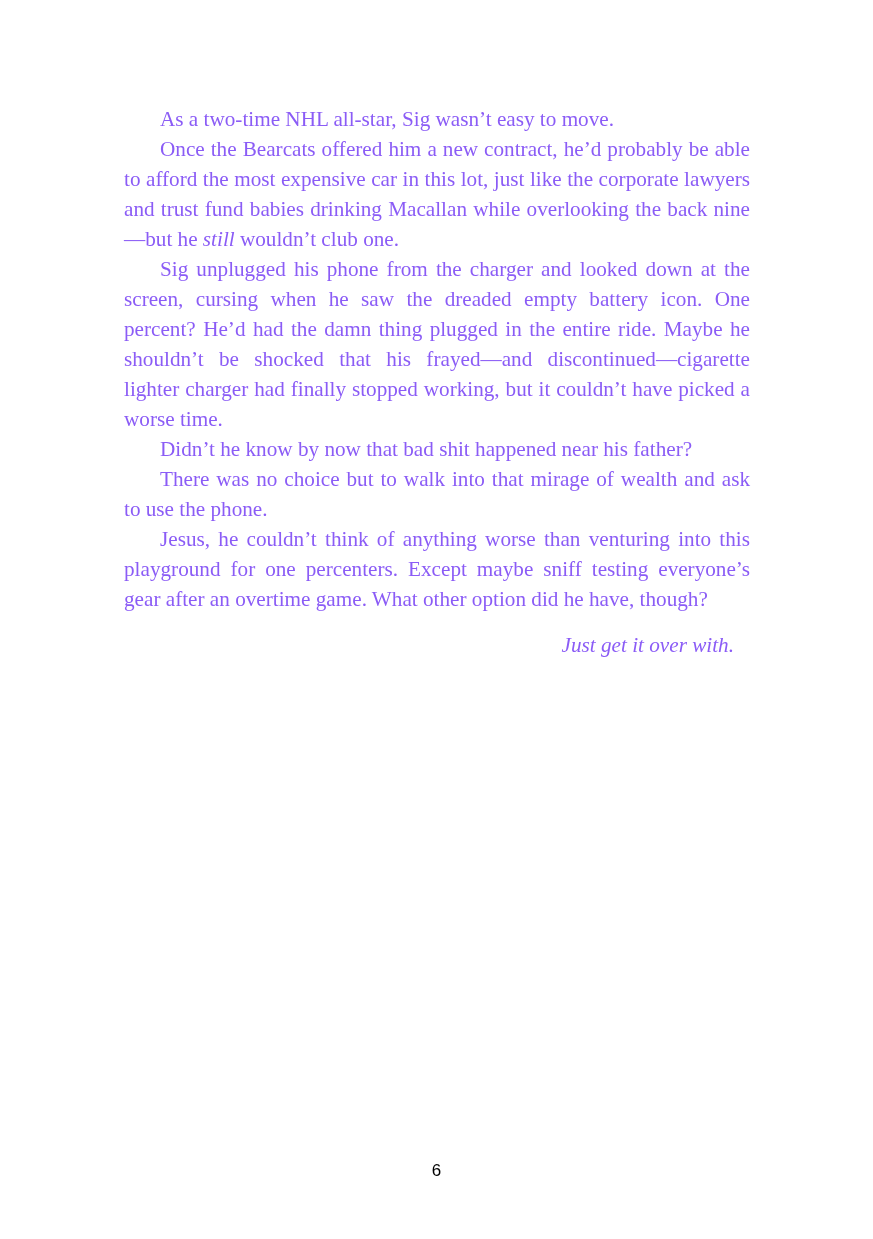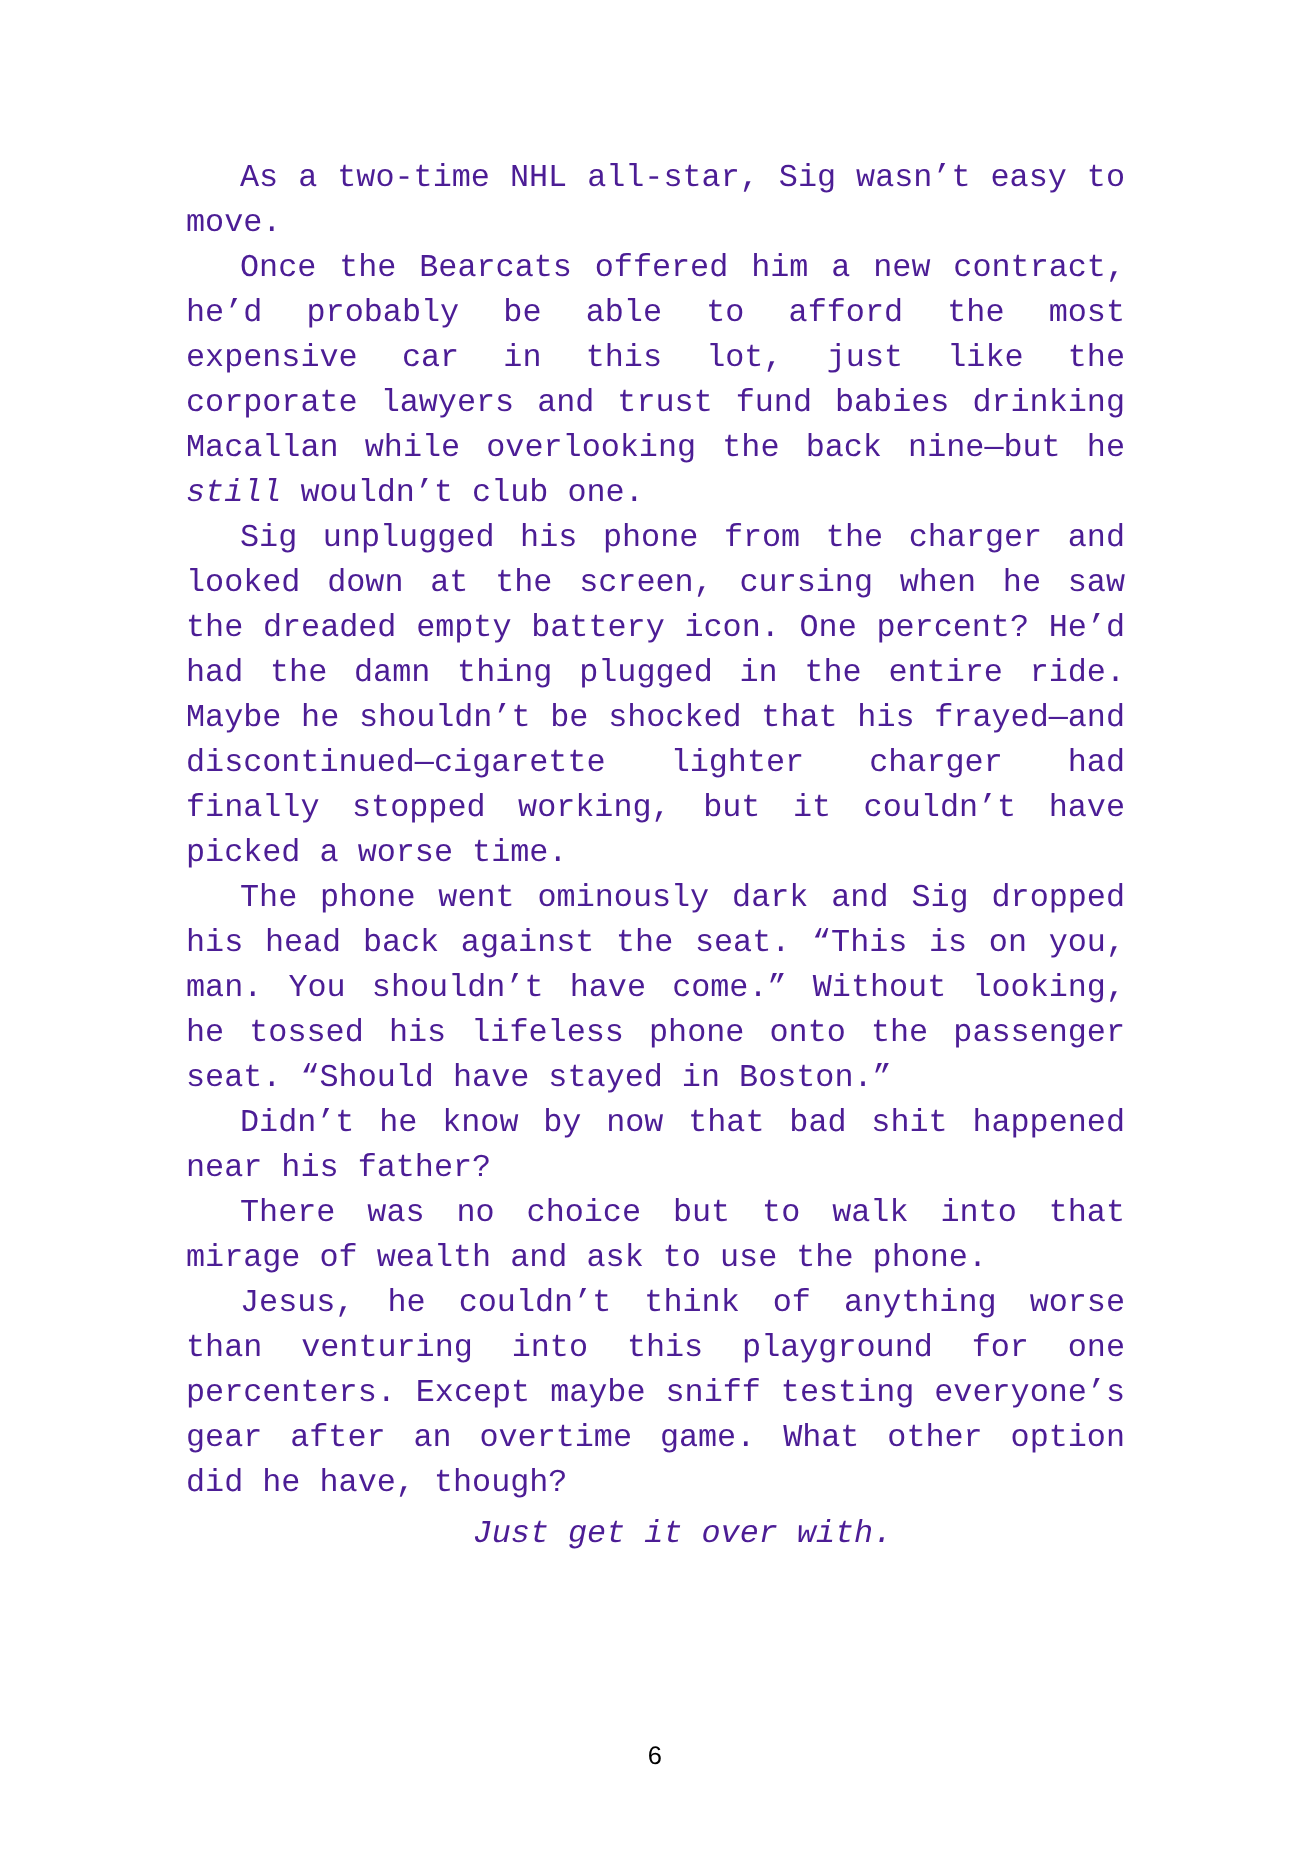--- a/index.html
+++ b/index.html
@@ -17,24 +17,24 @@
     margin: 0 auto;
     overflow: hidden;
     box-sizing: border-box;
   }
 
   .text-column {
     position: absolute;
     left: 124px;
     top: 104px;
     width: 626px;
-    font-family: Liberation Mono, monospace;
+    font-family: Liberation Serif, serif;
     font-size: 21.2px;
     line-height: 30px;
-    color: #4c1d95;
+    color: #8b5cf6;
     text-align: justify;
     text-justify: inter-word;
     -webkit-font-feature-settings: "liga" 1, "clig" 1;
     font-feature-settings: "liga" 1, "clig" 1;
     hyphens: none;
     -webkit-hyphens: none;
   }
 
   .para {
     margin: 0;
@@ -45,25 +45,25 @@
 
   .para:last-of-type {
     text-align: justify;
   }
 
   em, .italic {
     font-style: italic;
   }
 
   .para-italic {
-    margin: 4px;
+    margin: 16px;
     padding: 0;
     text-indent: 36px;
     font-style: italic;
-    text-align: center;
+    text-align: right;
   }
 
   .folio {
     position: absolute;
     left: 0;
     right: 0;
     top: 1160px;
     text-align: center;
     font-family: "Liberation Sans", "DejaVu Sans", sans-serif;
     font-size: 17px;
@@ -77,21 +77,20 @@
 <div class="page">
 
   <div class="text-column">
 
     <p class="para">As a two-time NHL all-star, Sig wasn’t easy to move.</p>
 
     <p class="para"><span>Once the Bearcats offered him a new contract, he’d probably be able to afford the most expensive car in this lot, just like the corporate lawyers and trust fund babies drinking Macallan while overlooking the back nine—but he </span><em>still</em><span> wouldn’t club one.</span></p>
 
     <p class="para">Sig unplugged his phone from the charger and looked down at the screen, cursing when he saw the dreaded empty battery icon. One percent? He’d had the damn thing plugged in the entire ride. Maybe he shouldn’t be shocked that his frayed—and discontinued—cigarette lighter charger had finally stopped working, but it couldn’t have picked a worse time.</p>
 
-    <p class="para">The phone went ominously dark and Sig dropped his head back against the seat. “This is on you, man. You shouldn’t have come.” Without looking, he tossed his lifeless phone onto the passenger seat. “Should have stayed in Boston.”</p>
 
     <p class="para">Didn’t he know by now that bad shit happened near his father?</p>
 
     <p class="para">There was no choice but to walk into that mirage of wealth and ask to use the phone.</p>
 
 
     <p class="para">Jesus, he couldn’t think of anything worse than venturing into this playground for one percenters. Except maybe sniff testing everyone’s gear after an overtime game. What other option did he have, though?</p>
 
 
     <p class="para-italic">Just get it over with.</p>

